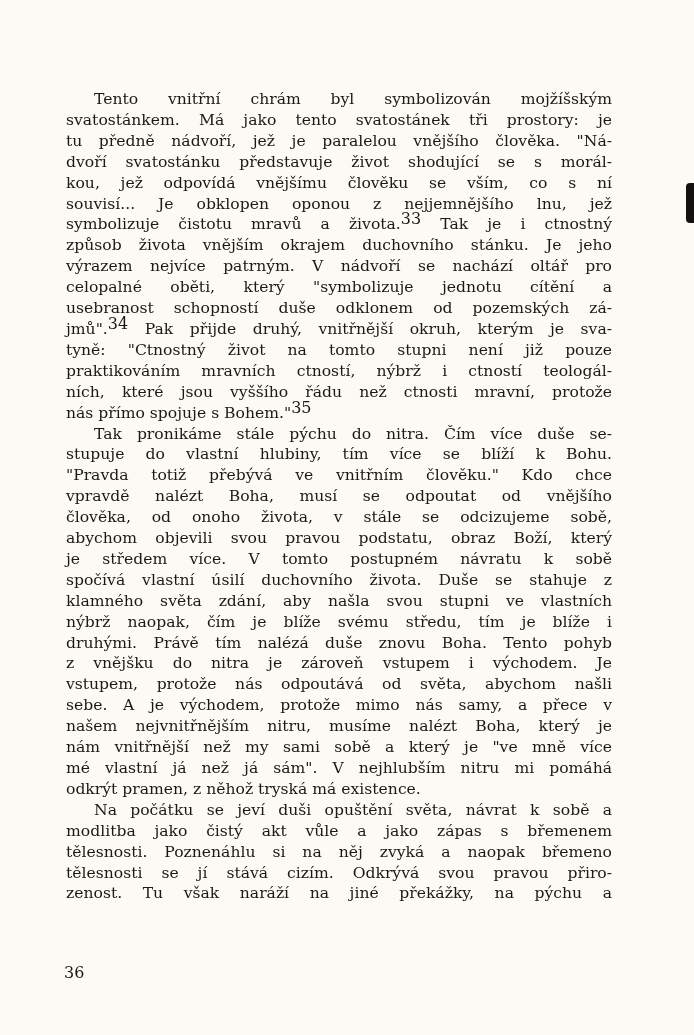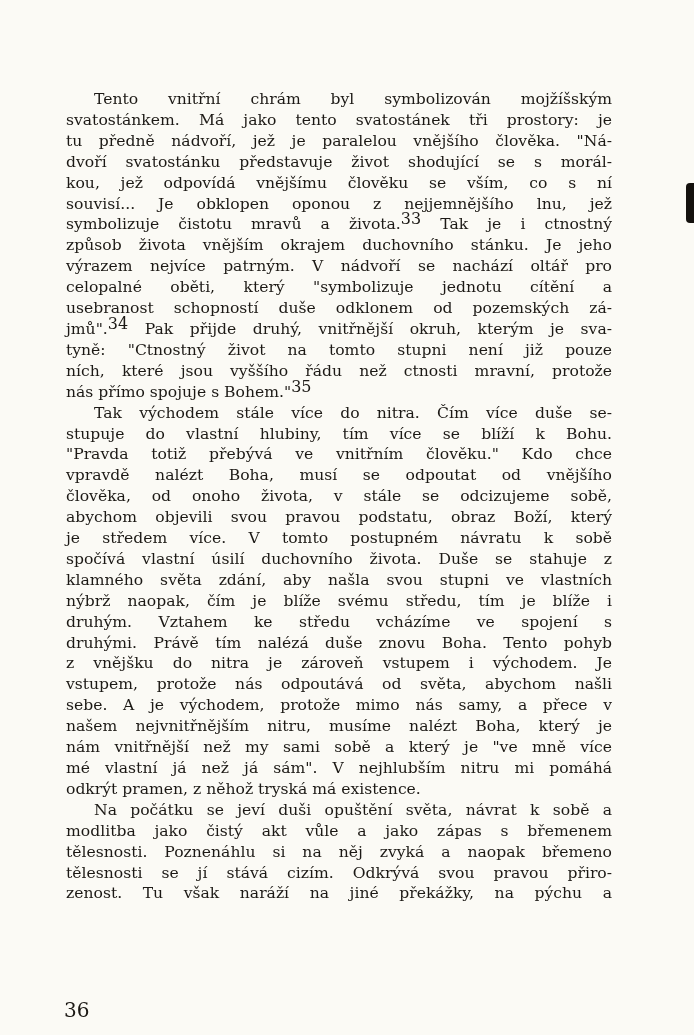--- a/index.html
+++ b/index.html
@@ -38,22 +38,22 @@
   .line.indent { text-indent: 28px; }
   .line sup {
     font-size: 16px;
     line-height: 0;
     vertical-align: 5px;
     letter-spacing: 0;
   }
   .page-number {
     position: absolute;
     left: 64px;
-    top: 1000px;
-    font-size: 20px;
+    top: 963px;
+    font-size: 16px;
     line-height: 20px;
   }
   .scan-mark {
     position: absolute;
     right: 0;
     top: 183px;
     width: 8px;
     height: 40px;
     background: #14110e;
     border-radius: 4px 0 0 4px;
@@ -71,35 +71,35 @@
         <div class="line">dvoří svatostánku představuje život shodující se s morál-</div>
         <div class="line">kou, jež odpovídá vnějšímu člověku se vším, co s ní</div>
         <div class="line">souvisí... Je obklopen oponou z nejjemnějšího lnu, jež</div>
         <div class="line">symbolizuje čistotu mravů a života.<sup>33</sup> Tak je i ctnostný</div>
         <div class="line">způsob života vnějším okrajem duchovního stánku. Je jeho</div>
         <div class="line">výrazem nejvíce patrným. V nádvoří se nachází oltář pro</div>
         <div class="line">celopalné oběti, který "symbolizuje jednotu cítění a</div>
         <div class="line">usebranost schopností duše odklonem od pozemských zá-</div>
         <div class="line">jmů".<sup>34</sup> Pak přijde druhý, vnitřnější okruh, kterým je sva-</div>
         <div class="line">tyně: "Ctnostný život na tomto stupni není již pouze</div>
+        <div class="line">praktikováním mravních ctností, nýbrž i ctností teologál-</div>
         <div class="line">ních, které jsou vyššího řádu než ctnosti mravní, protože</div>
         <div class="line last">nás přímo spojuje s Bohem."<sup>35</sup></div>
       </div>
       <div class="paragraph">
-        <div class="line indent">Tak východem stále více do nitra. Čím více duše se-</div>
+        <div class="line indent">Tak pronikáme stále pýchu do nitra. Čím více duše se-</div>
         <div class="line">stupuje do vlastní hlubiny, tím více se blíží k Bohu.</div>
         <div class="line">"Pravda totiž přebývá ve vnitřním člověku." Kdo chce</div>
         <div class="line">vpravdě nalézt Boha, musí se odpoutat od vnějšího</div>
         <div class="line">člověka, od onoho života, v stále se odcizujeme sobě,</div>
         <div class="line">abychom objevili svou pravou podstatu, obraz Boží, který</div>
         <div class="line">je středem více. V tomto postupném návratu k sobě</div>
         <div class="line">spočívá vlastní úsilí duchovního života. Duše se stahuje z</div>
         <div class="line">klamného světa zdání, aby našla svou stupni ve vlastních</div>
         <div class="line">nýbrž naopak, čím je blíže svému středu, tím je blíže i</div>
-        <div class="line">druhým. Vztahem ke středu vcházíme ve spojení s</div>
         <div class="line">druhými. Právě tím nalézá duše znovu Boha. Tento pohyb</div>
         <div class="line">z vnějšku do nitra je zároveň vstupem i východem. Je</div>
         <div class="line">vstupem, protože nás odpoutává od světa, abychom našli</div>
         <div class="line">sebe. A je východem, protože mimo nás samy, a přece v</div>
         <div class="line">našem nejvnitřnějším nitru, musíme nalézt Boha, který je</div>
         <div class="line">nám vnitřnější než my sami sobě a který je "ve mně více</div>
         <div class="line">mé vlastní já než já sám". V nejhlubším nitru mi pomáhá</div>
         <div class="line last">odkrýt pramen, z něhož tryská má existence.</div>
       </div>
       <div class="paragraph">

